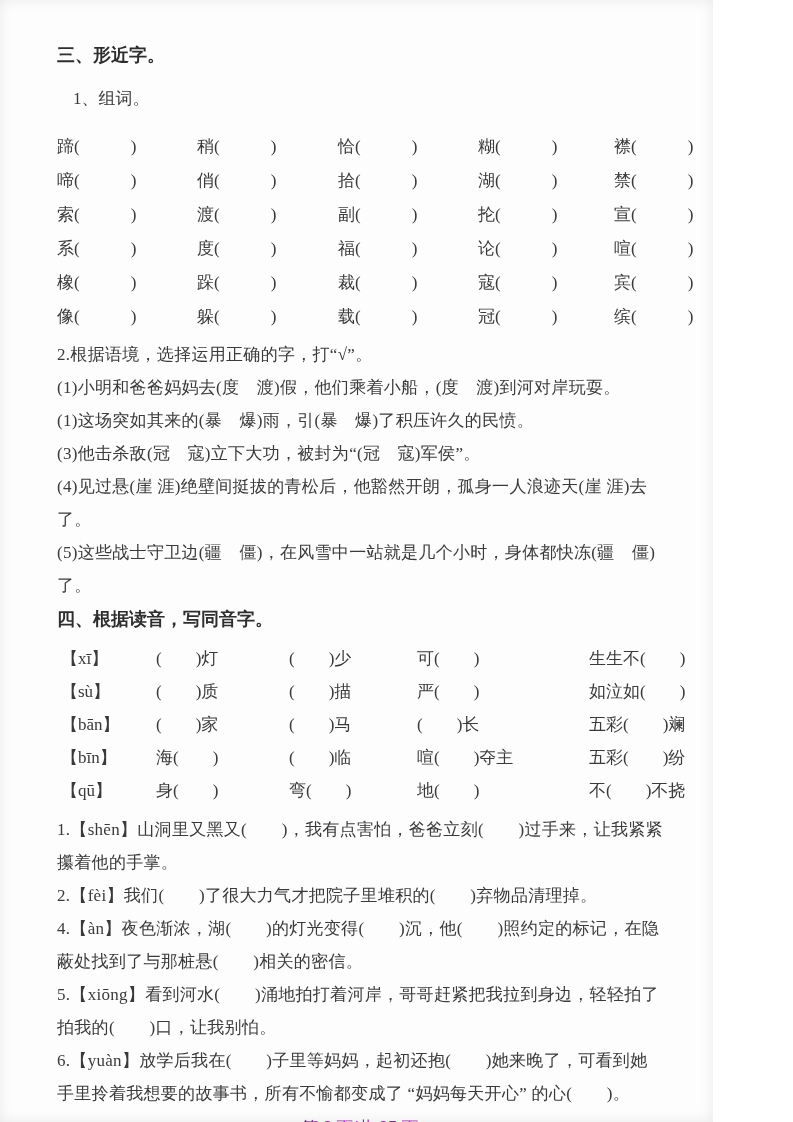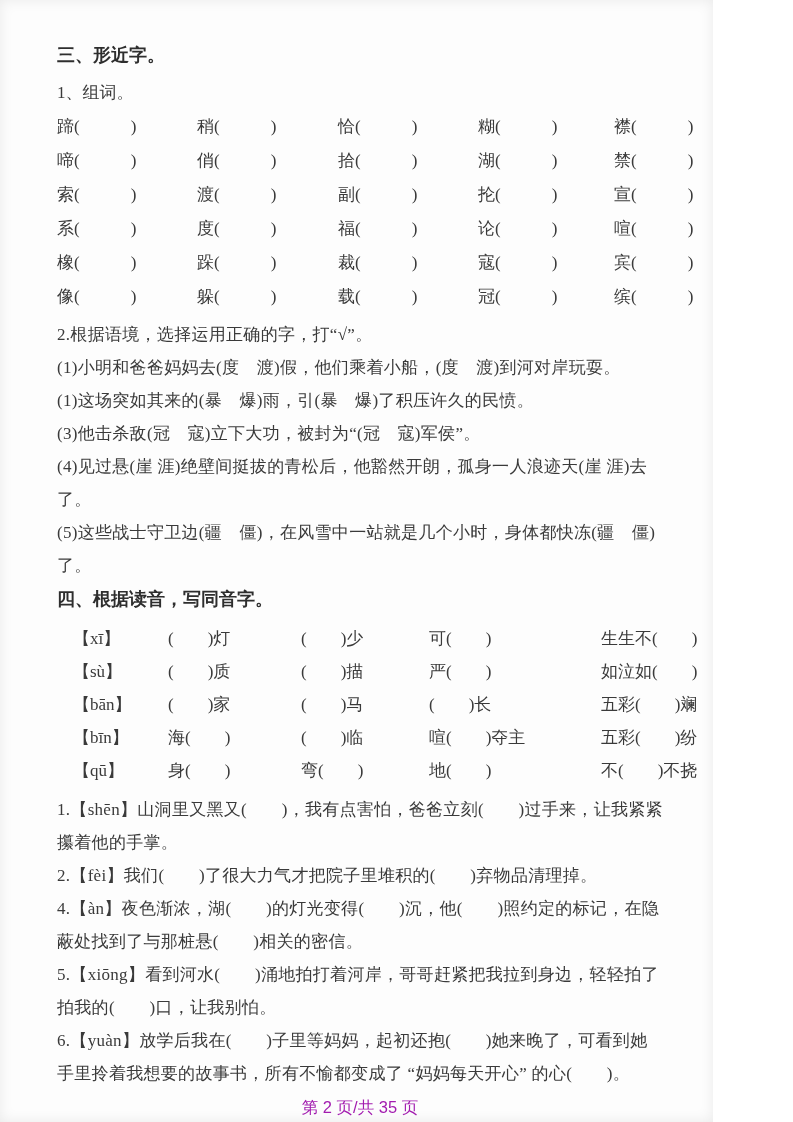--- a/index.html
+++ b/index.html
@@ -17,35 +17,35 @@
   }
   .sec-title{
     font-weight:bold;
     font-size:18px;
     color:#2e2e2e;
     line-height:26px;
     margin:0 0 10px 0;
   }
   .sub-title{
     line-height:30px;
-    margin:0;
+    margin:16px;
   }
   .word-grid{margin:2px 0 4px 0;}
   .word-grid-row{
     display:grid;
     grid-template-columns:140px 141px 140px 136px auto;
     line-height:34px;
   }
   .word-cell{white-space:pre;}
   .choice-block p, .sentence-block p{
     margin:0;
     line-height:33px;
     letter-spacing:0.3px;
   }
-  .homophone-grid{margin:2px 0 6px 16px;}
+  .homophone-grid{margin:2px 0 6px 4px;}
   .homophone-row{
     display:grid;
     grid-template-columns:95px 133px 128px 172px auto;
     line-height:33px;
   }
   .homophone-row .cell{white-space:pre;}
   .pinyin{letter-spacing:0;}
   .sec4-title{margin-top:4px;}
   .footer{
     text-align:center;

